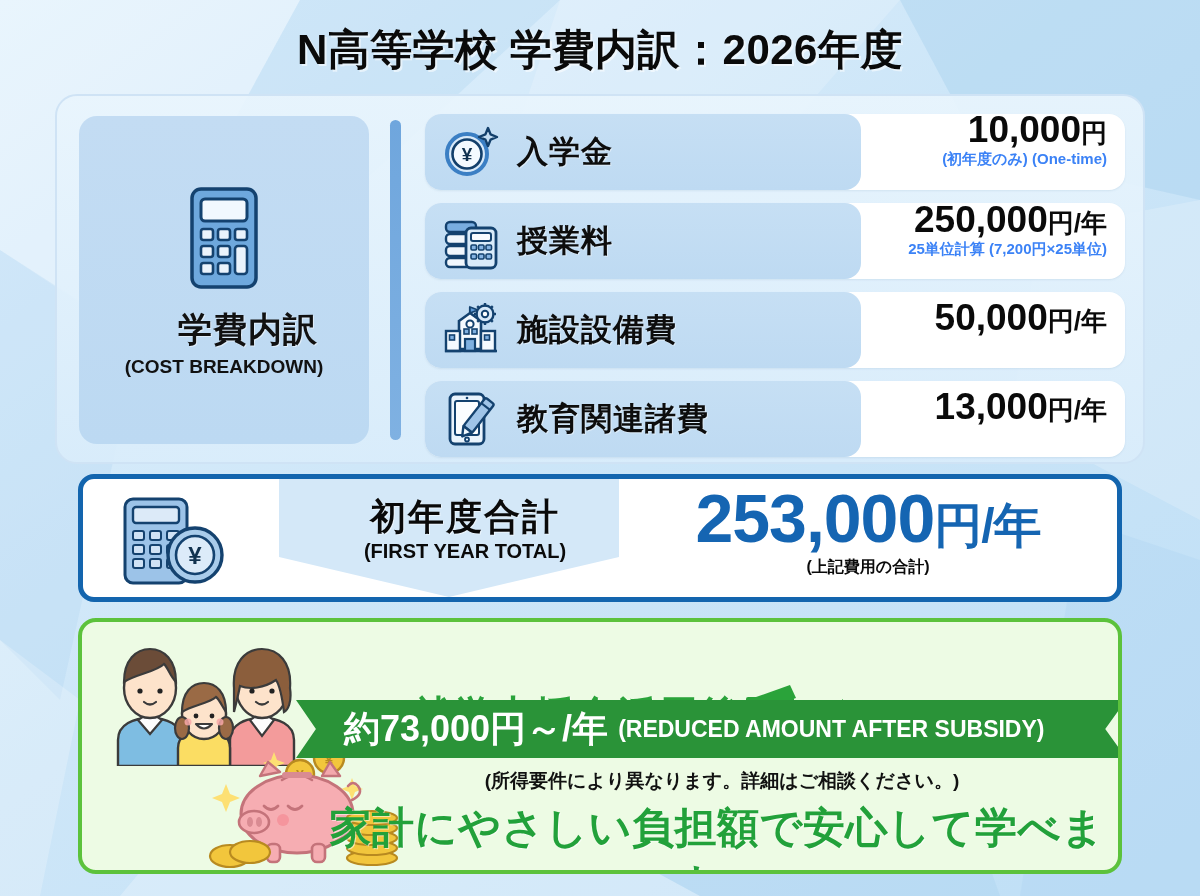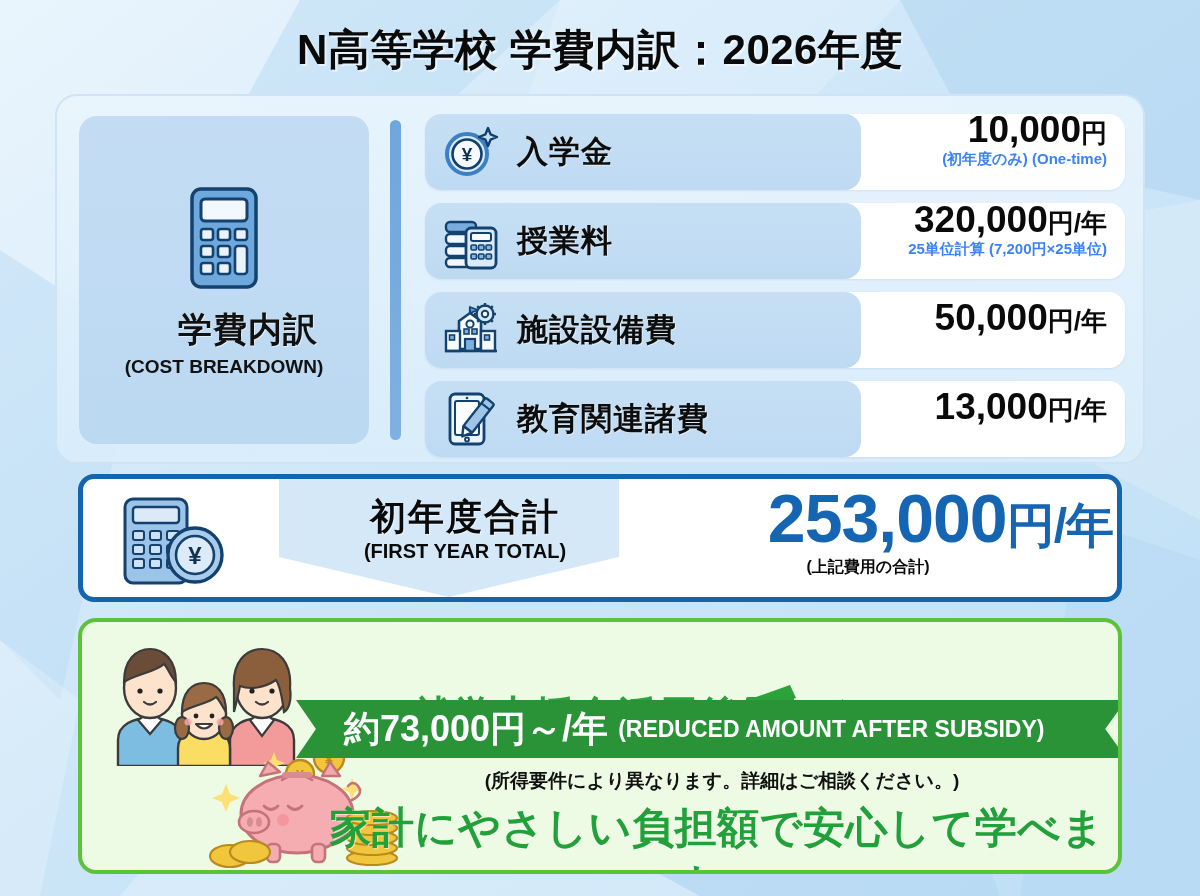--- a/index.html
+++ b/index.html
@@ -99,21 +99,21 @@
   .total-calc { position:absolute; left:30px; top:14px; }
   .total-label {
     position:absolute; left:196px; top:14px; width:340px; text-align:center;padding-left:32px;
   }
   .total-label .tl-main {
     font-size:36px; font-weight:bold; color:#0a0a0a; letter-spacing:2px;
     text-shadow:1px 1px 0 rgba(255,255,255,.5);
   }
   .total-label .tl-sub { font-size:20px; font-weight:bold; color:#0a0a0a; margin-top:-2px; }
   .total-amount {
-    position:absolute; left:540px; top:4px; width:490px; text-align:right;
+    position:absolute; left:540px; top:4px; width:490px; text-align:center;
     font-size:68px; font-weight:bold; color:#1565b2; letter-spacing:-1px;
     line-height:1.05; white-space:nowrap;
   }
   .total-amount .unit { font-size:48px; }
   .total-note {
     position:absolute; left:540px; top:78px; width:490px; text-align:center;
     font-size:16px; font-weight:bold; color:#0a0a0a;
   }
 
   
@@ -240,21 +240,21 @@
             <rect x="46" y="35" width="5.5" height="5" rx="1.2" fill="#86b4e3" stroke="#14426f" stroke-width="1.6"></rect>
             <rect x="31" y="44" width="5.5" height="5" rx="1.2" fill="#86b4e3" stroke="#14426f" stroke-width="1.6"></rect>
             <rect x="38.5" y="44" width="5.5" height="5" rx="1.2" fill="#86b4e3" stroke="#14426f" stroke-width="1.6"></rect>
             <rect x="46" y="44" width="5.5" height="5" rx="1.2" fill="#86b4e3" stroke="#14426f" stroke-width="1.6"></rect>
           </svg>
         </span>
         <span class="fee-label">授業料</span>
       </div>
       <div class="fee-value-wrap">
         <div class="fee-amount">
-          <span>320,000</span><span class="unit">円/年</span>
+          <span>250,000</span><span class="unit">円/年</span>
         </div>
         <div class="fee-note">25単位計算 (7,200円×25単位)</div>
       </div>
     </div>
 
     <div class="fee-row plain">
       <div class="fee-chip">
         <span class="fee-icon">
           <svg width="62" height="58" viewBox="0 0 62 58">
             <path d="M30 6 v8" stroke="#14426f" stroke-width="2.2"></path>

